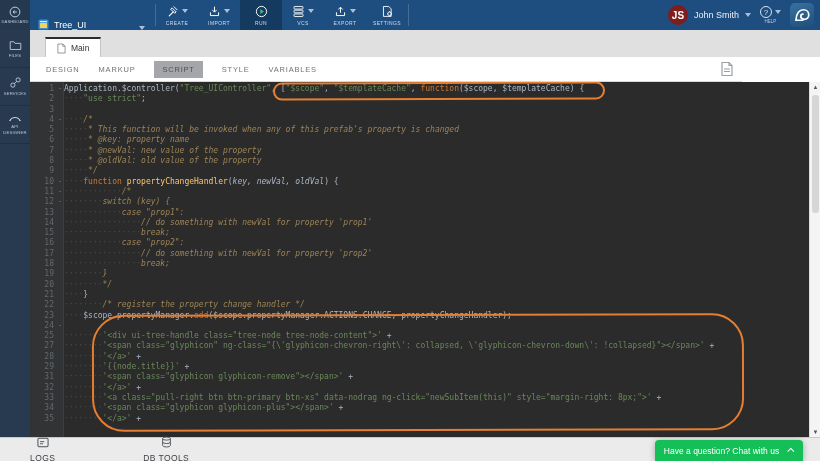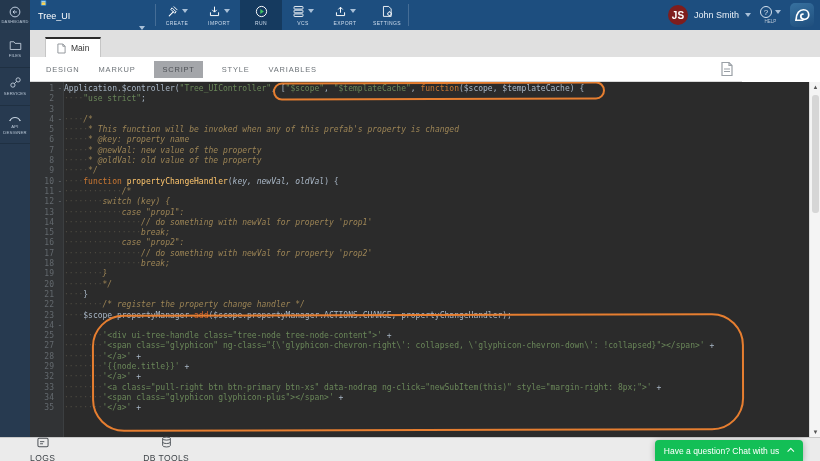--- a/index.html
+++ b/index.html
@@ -2,21 +2,21 @@
 <html style="--topbar_blue: #1D4E7F; --editor_bg: #2B2B2B; --accent_orange: #E67E30; --chat_green: #13BF56; --string_green: #6A8759; --keyword_orange: #CC7832;"><head>
 <meta charset="utf-8">
 <style>
   * { box-sizing: border-box; margin: 0; padding: 0; }
   html,body { width: 820px; height: 461px; overflow: hidden; font-family: "Liberation Sans", sans-serif; background: #fff; position: relative; }
 
   
   .topbar { position: absolute; top:0; left:0; width:820px; height:30px; background: var(--topbar_blue,#1d4e7f); display:flex; align-items:stretch; }
   .dash-cell { width:30px; height:30px; background:#24384e; display:flex; flex-direction:column; align-items:center; justify-content:center; gap:1px; cursor:pointer; }
   .dash-cell .lbl { font-size:4px; color:#b9c7d6; letter-spacing:.2px; }
-  .proj { display:flex; align-items:flex-start; gap:5px; padding:0 10px 0 8px; min-width:125px; cursor:pointer;flex-direction:column; }
+  .proj { display:flex; align-items:flex-end; gap:5px; padding:0 10px 0 8px; min-width:125px; cursor:pointer; }
   .proj .pname { color:#fff; font-size:9px; }
   .caret { width:0; height:0; border-left:3px solid transparent; border-right:3px solid transparent; border-top:4px solid #a9c0d8; display:inline-block; }
   .vdiv { width:1px; background:rgba(255,255,255,.18); margin:4px 0; }
   .tool { width:42px; display:flex; flex-direction:column; align-items:center; justify-content:center; gap:2px; cursor:pointer; }
   .tool-top { display:flex; align-items:center; gap:3px; height:13px; }
   .tool .lbl { font-size:5px; color:#cfdded; letter-spacing:.4px; }
   .tool.active { background:#153a5f; }
   .top-right { margin-left:auto; display:flex; align-items:center; gap:9px; padding-right:6px; }
   .avatar { width:20px; height:20px; border-radius:50%; background:#7f1d1d; color:#fff; font-size:10px; font-weight:bold; display:flex; align-items:center; justify-content:center; }
   .uname { color:#e9f0f7; font-size:9px; }
@@ -267,20 +267,21 @@
       <div class="cl"><span class="ln">19</span><span class="fold"></span><span class="ct"><span class="ws">········</span><span class="c">}</span></span></div>
       <div class="cl"><span class="ln">20</span><span class="fold"></span><span class="ct"><span class="ws">········</span><span class="c">*/</span></span></div>
       <div class="cl"><span class="ln">21</span><span class="fold"></span><span class="ct"><span class="ws">····</span><span class="p">}</span></span></div>
       <div class="cl"><span class="ln">22</span><span class="fold"></span><span class="ct"><span class="ws">········</span><span class="c">/* register the property change handler */</span></span></div>
       <div class="cl"><span class="ln">23</span><span class="fold"></span><span class="ct"><span class="ws">····</span><span class="p">$scope.propertyManager.</span><span class="m">add</span><span class="p">($scope.propertyManager.ACTIONS.CHANGE, propertyChangeHandler);</span></span></div>
       <div class="cl"><span class="ln">24</span><span class="fold">-</span></div>
       <div class="cl"><span class="ln">25</span><span class="fold"></span><span class="ct"><span class="ws">········</span><span class="p"></span><span class="s">'&lt;div ui-tree-handle class="tree-node tree-node-content"&gt;'</span><span class="p"> +</span></span></div>
       <div class="cl"><span class="ln">27</span><span class="fold"></span><span class="ct"><span class="ws">········</span><span class="p"></span><span class="s">'&lt;span class="glyphicon" ng-class="{\'glyphicon-chevron-right\': collapsed, \'glyphicon-chevron-down\': !collapsed}"&gt;&lt;/span&gt;'</span><span class="p"> +</span></span></div>
       <div class="cl"><span class="ln">28</span><span class="fold"></span><span class="ct"><span class="ws">········</span><span class="p"></span><span class="s">'&lt;/a&gt;'</span><span class="p"> +</span></span></div>
       <div class="cl"><span class="ln">29</span><span class="fold"></span><span class="ct"><span class="ws">········</span><span class="p"></span><span class="s">'{{node.title}}'</span><span class="p"> +</span></span></div>
+      <div class="cl"><span class="ln">31</span><span class="fold"></span><span class="ct"><span class="ws">········</span><span class="p"></span><span class="s">'&lt;span class="glyphicon glyphicon-remove"&gt;&lt;/span&gt;'</span><span class="p"> +</span></span></div>
       <div class="cl"><span class="ln">32</span><span class="fold"></span><span class="ct"><span class="ws">········</span><span class="p"></span><span class="s">'&lt;/a&gt;'</span><span class="p"> +</span></span></div>
       <div class="cl"><span class="ln">33</span><span class="fold"></span><span class="ct"><span class="ws">········</span><span class="p"></span><span class="s">'&lt;a class="pull-right btn btn-primary btn-xs" data-nodrag ng-click="newSubItem(this)" style="margin-right: 8px;"&gt;'</span><span class="p"> +</span></span></div>
       <div class="cl"><span class="ln">34</span><span class="fold"></span><span class="ct"><span class="ws">········</span><span class="p"></span><span class="s">'&lt;span class="glyphicon glyphicon-plus"&gt;&lt;/span&gt;'</span><span class="p"> +</span></span></div>
       <div class="cl"><span class="ln">35</span><span class="fold"></span><span class="ct"><span class="ws">········</span><span class="p"></span><span class="s">'&lt;/a&gt;'</span><span class="p"> +</span></span></div>
     </div>
   <div class="ann ann1"></div>
   <div class="ann ann2"></div>
   <div class="vscroll">
     <div class="arr" style="top:0">▲</div>
     <div class="thumb"></div>

